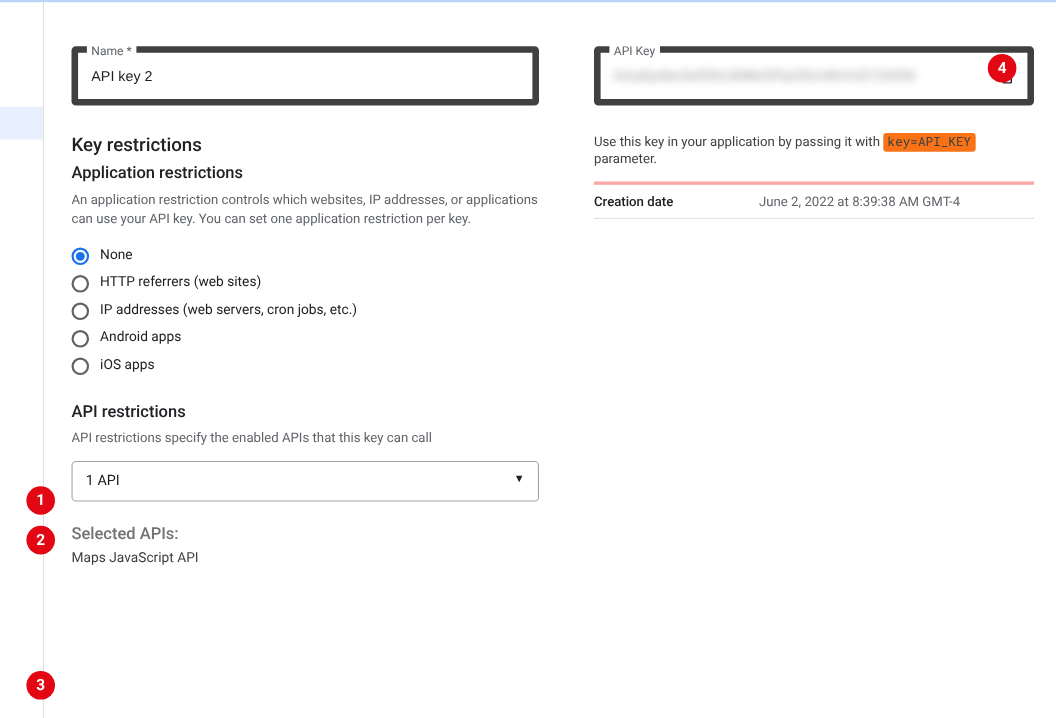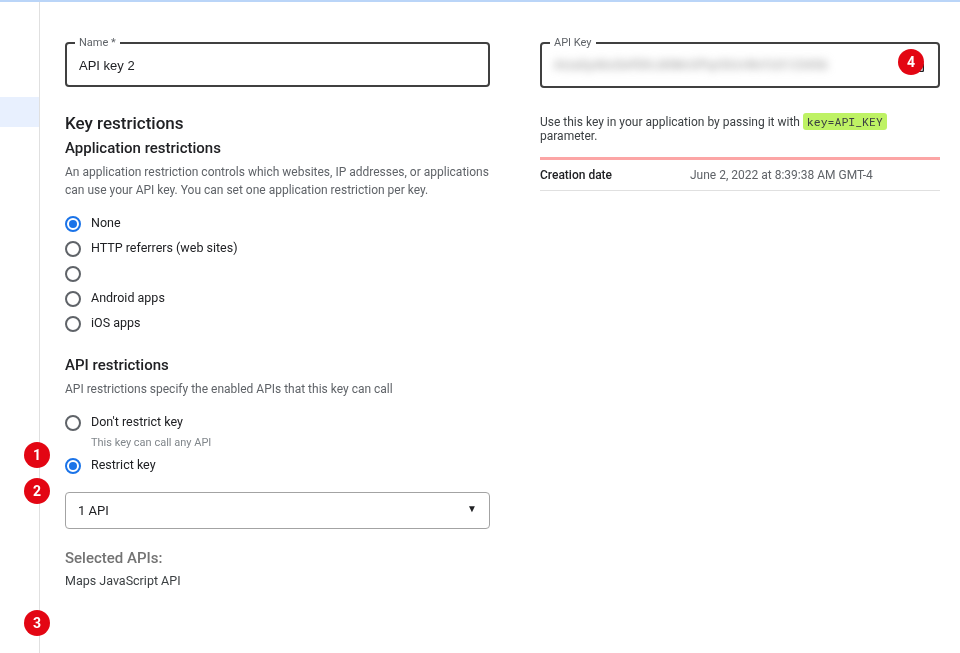--- a/index.html
+++ b/index.html
@@ -51,21 +51,21 @@
     .left-col {
       width: 425px;
       margin-right: 50px;
     }
     .right-col {
       flex: 1;
       padding-right: 20px;
     }
     .fieldset {
       position: relative;
-      border: 2px solid #404040;
+      border: 6px solid #404040;
       border-radius: 4px;
       padding: 14px 12px 12px 12px;
       margin-bottom: 26px;
     }
     .fieldset-legend {
       position: absolute;
       top: -8px;
       left: 8px;
       background: #fff;
       padding: 0 4px;
@@ -200,21 +200,21 @@
     .selected-api-item {
       font-size: 12.5px;
       color: #3c4043;
     }
     .usage-text {
       font-size: 12px;
       color: #3c4043;
       margin-bottom: 14px;
     }
     .code-snippet {
-      background: #bef264;
+      background: #f97316;
       padding: 1px 4px;
       border-radius: 3px;
       font-family: "Roboto Mono", monospace;
       font-size: 11.5px;
       color: #3c4043;
     }
     .info-table {
       width: 100%;
       border-collapse: collapse;
     }
@@ -281,45 +281,35 @@
         <div class="radio-row">
           <div class="radio-circle selected"></div>
           <div class="radio-label">None</div>
         </div>
         <div class="radio-row">
           <div class="radio-circle"></div>
           <div class="radio-label">HTTP referrers (web sites)</div>
         </div>
         <div class="radio-row">
           <div class="radio-circle"></div>
+          <div class="radio-label">IP addresses (web servers, cron jobs, etc.)</div>
         </div>
         <div class="radio-row">
           <div class="radio-circle"></div>
           <div class="radio-label">Android apps</div>
         </div>
         <div class="radio-row">
           <div class="radio-circle"></div>
           <div class="radio-label">iOS apps</div>
         </div>
       </div>
 
       <div class="sub-heading">API restrictions</div>
       <div class="sub-desc">API restrictions specify the enabled APIs that this key can call</div>
 
-      <div class="radio-group" style="margin-bottom:14px;">
-        <div class="radio-row">
-          <div class="radio-circle"></div>
-          <div class="radio-label">Don't restrict key</div>
-        </div>
-        <div class="radio-hint">This key can call any API</div>
-        <div class="radio-row">
-          <div class="radio-circle selected"></div>
-          <div class="radio-label">Restrict key</div>
-        </div>
-      </div>
 
       <div class="dropdown">
         <span class="dropdown-label">1 API</span>
         <span class="dropdown-caret">▼</span>
       </div>
 
       <div class="selected-apis-heading">Selected APIs:</div>
       <div class="selected-api-item">Maps JavaScript API</div>
 
     </div>

